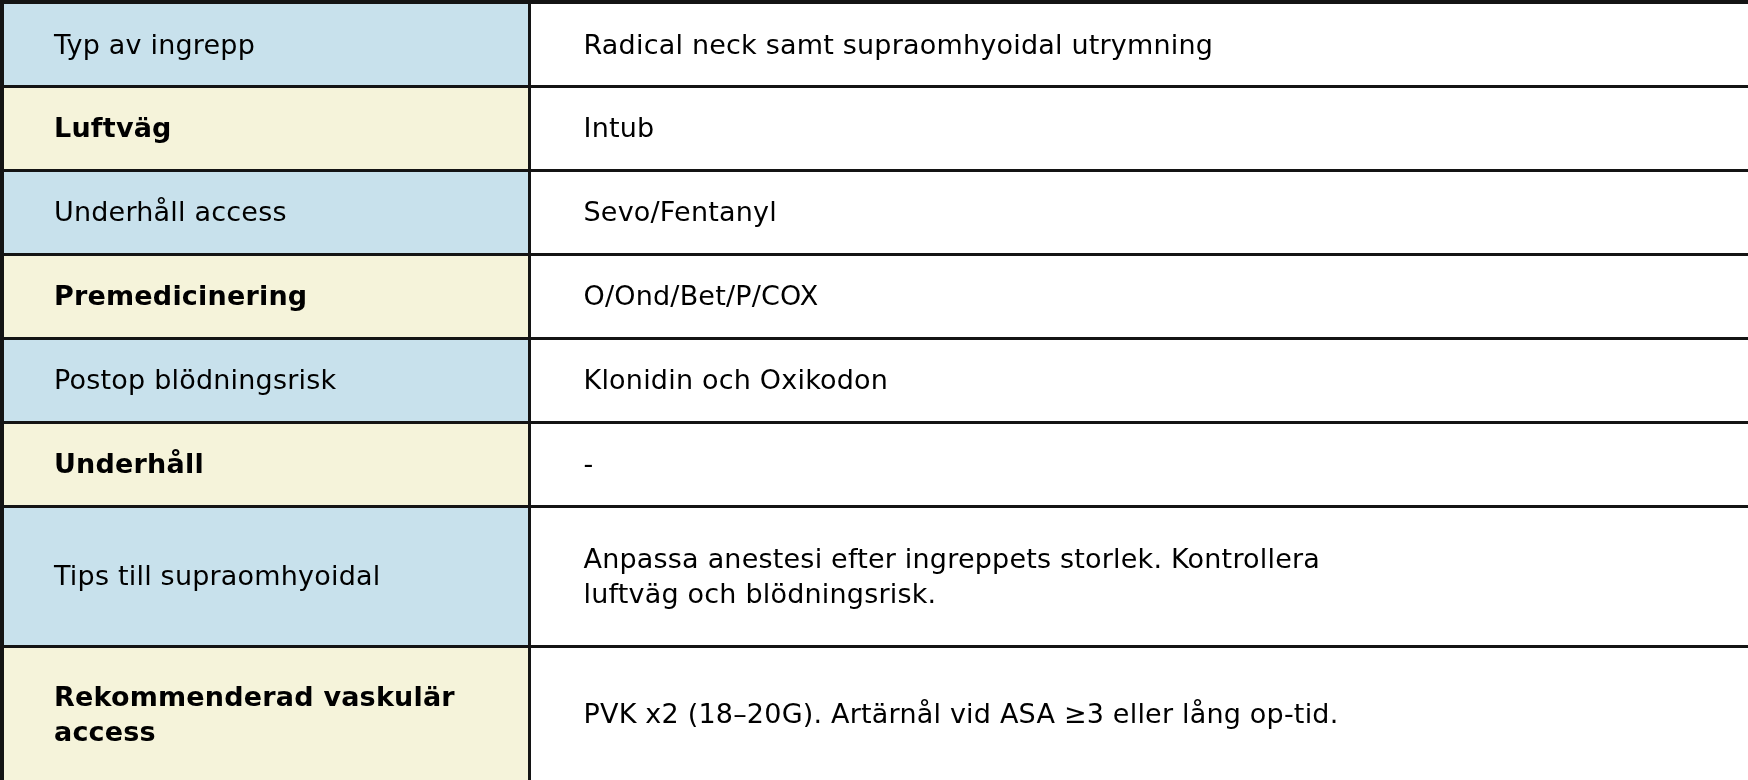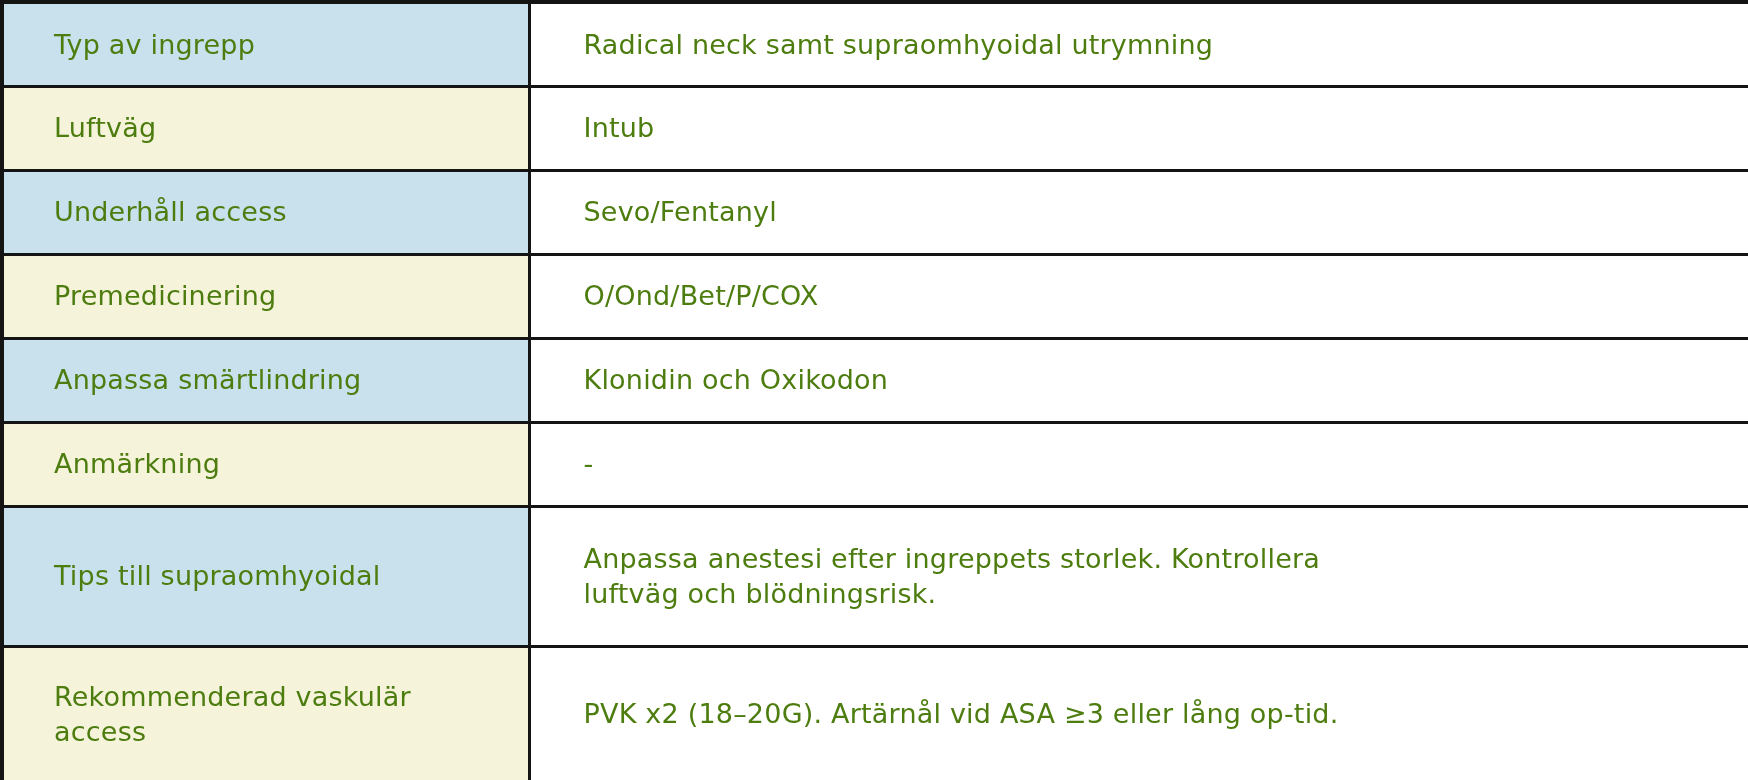--- a/index.html
+++ b/index.html
@@ -20,36 +20,36 @@
     height: 780px;
     border: 4px solid #141414;
   }
   col.c-label { width: 527px; }
   col.c-value { width: 1221px; }
   td {
     border: 3px solid #141414;
     vertical-align: middle;
     font-size: 27px;
     line-height: 1.3;
-    color: #4d7c0f;
+    color: #000000;
     white-space: pre-line;
     letter-spacing: 0.2px;
   }
   td.label {
     padding: 6px 20px 6px 50px;
   }
   td.value {
     background: #ffffff;
     padding: 6px 24px 6px 53px;
   }
   tr.r-std  { height: 84px; }
   tr.r-tall { height: 140px; }
   tr.r-last { height: 136px; }
   tr.blue  td.label { background: #c8e1ec; }
-  tr.cream td.label { background: #f5f3da; }
+  tr.cream td.label { background: #f5f3da; font-weight: bold; }
 </style>
 </head>
 <body>
 
 <table class="protocol">
   <colgroup>
     <col class="c-label">
     <col class="c-value">
   </colgroup>
   <tbody>
@@ -63,25 +63,25 @@
     </tr>
     <tr class="r-std blue">
       <td class="label">Underhåll access</td>
       <td class="value">Sevo/Fentanyl</td>
     </tr>
     <tr class="r-std cream">
       <td class="label">Premedicinering</td>
       <td class="value">O/Ond/Bet/P/COX</td>
     </tr>
     <tr class="r-std blue">
-      <td class="label">Anpassa smärtlindring</td>
+      <td class="label">Postop blödningsrisk</td>
       <td class="value">Klonidin och Oxikodon</td>
     </tr>
     <tr class="r-std cream">
-      <td class="label">Anmärkning</td>
+      <td class="label">Underhåll</td>
       <td class="value">-</td>
     </tr>
     <tr class="r-tall blue">
       <td class="label">Tips till supraomhyoidal</td>
       <td class="value">Anpassa anestesi efter ingreppets storlek. Kontrollera
 luftväg och blödningsrisk.</td>
     </tr>
     <tr class="r-last cream">
       <td class="label">Rekommenderad vaskulär
 access</td>

